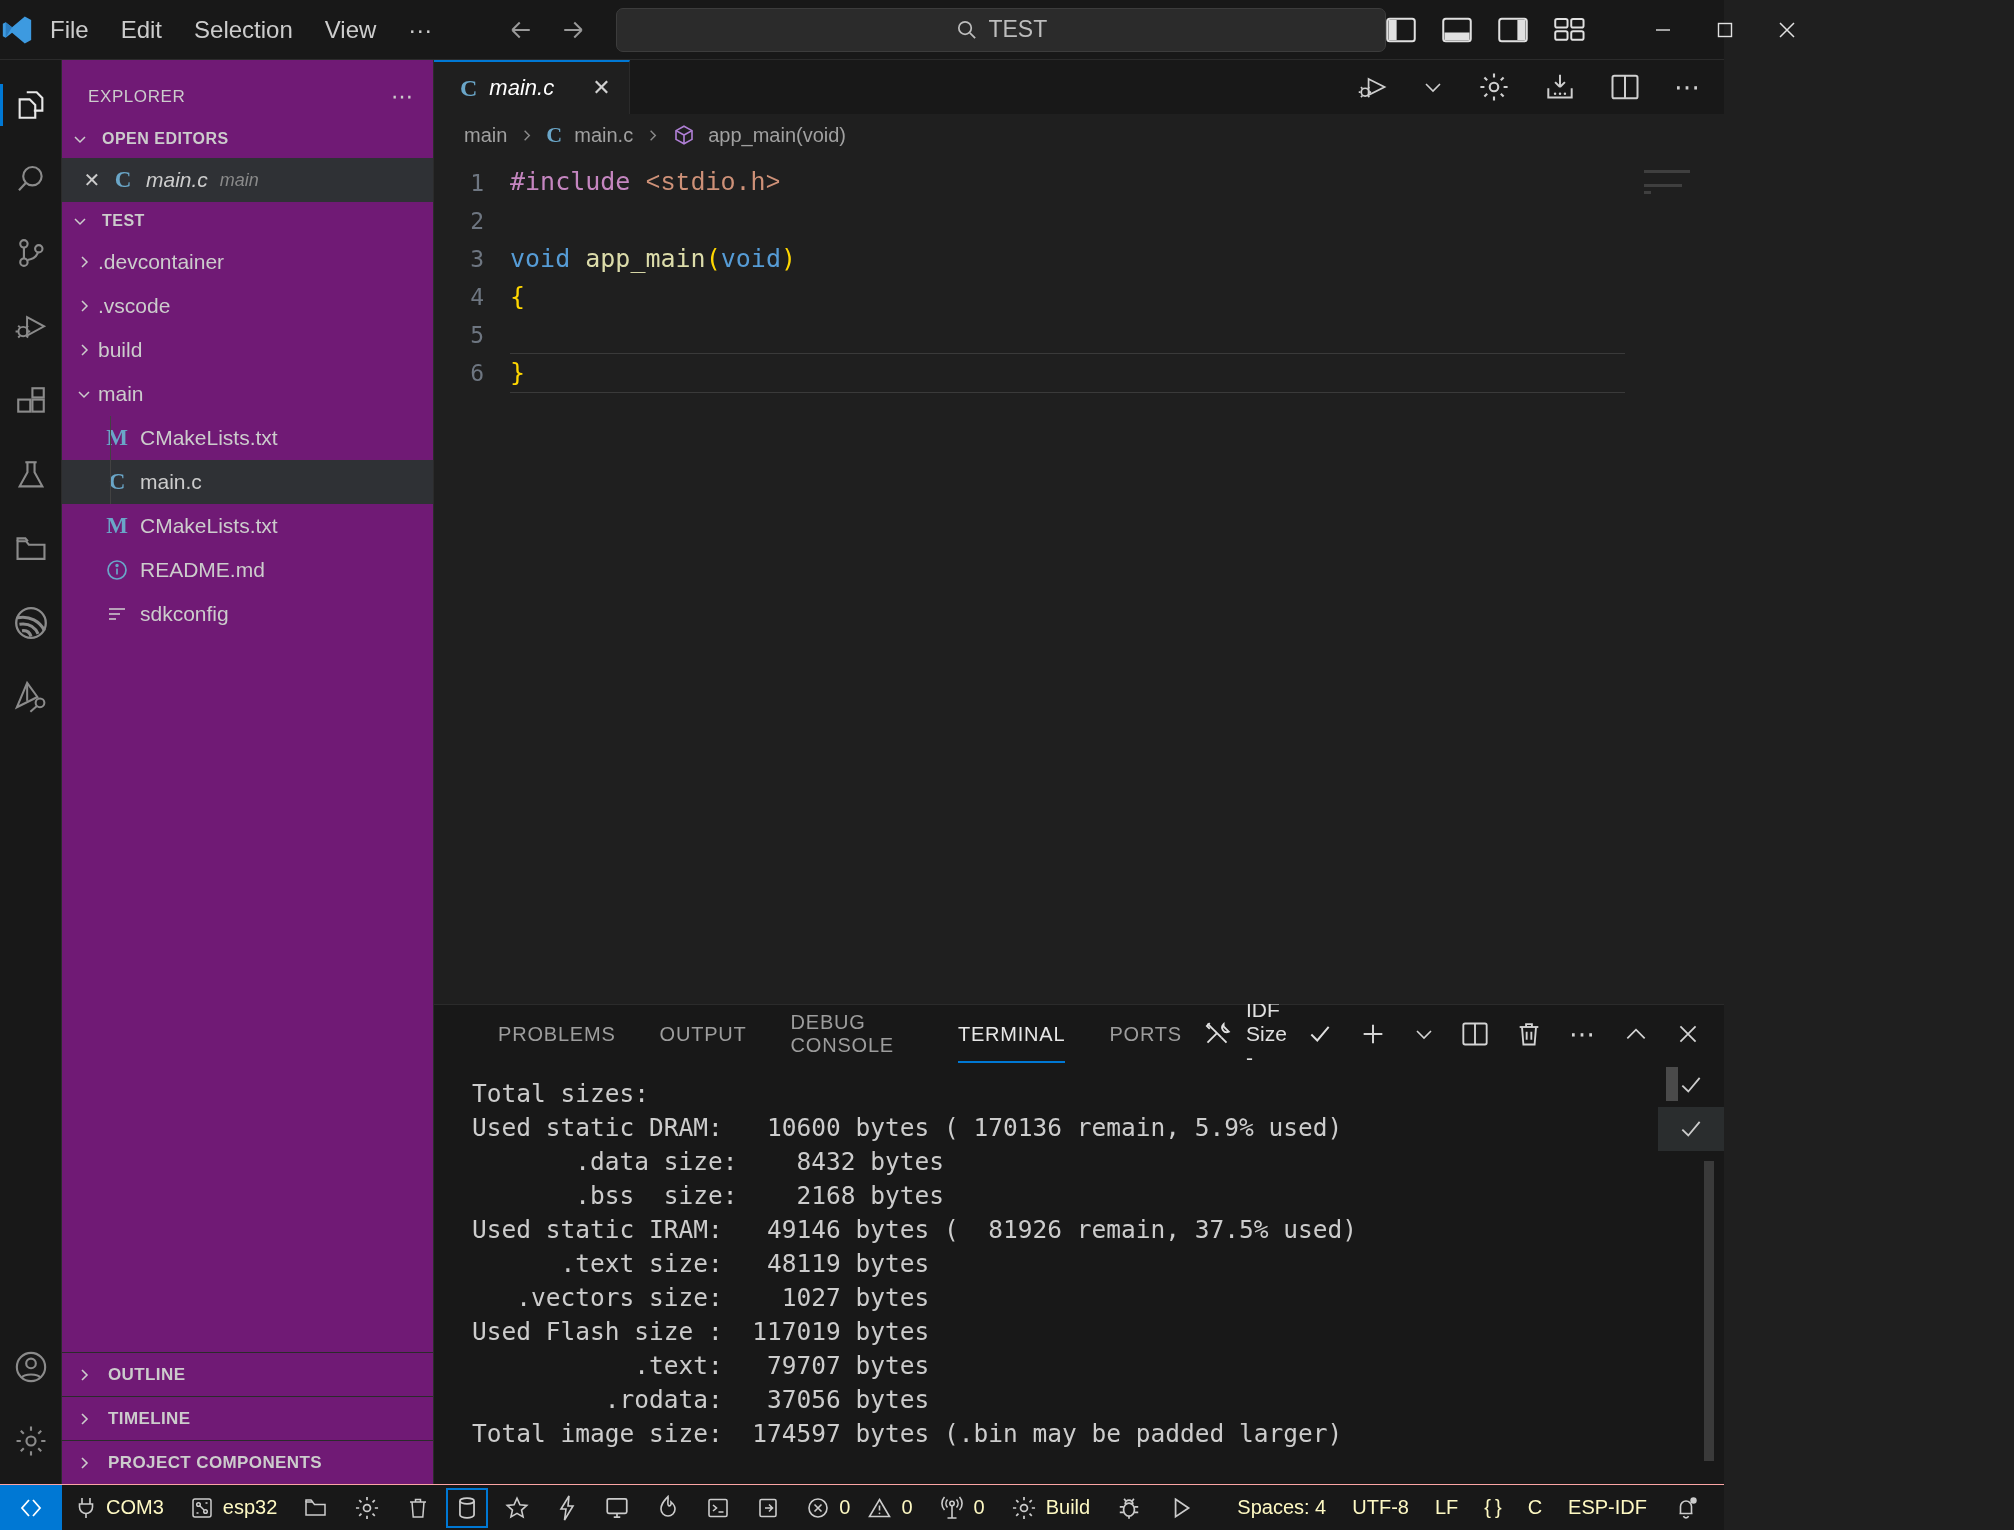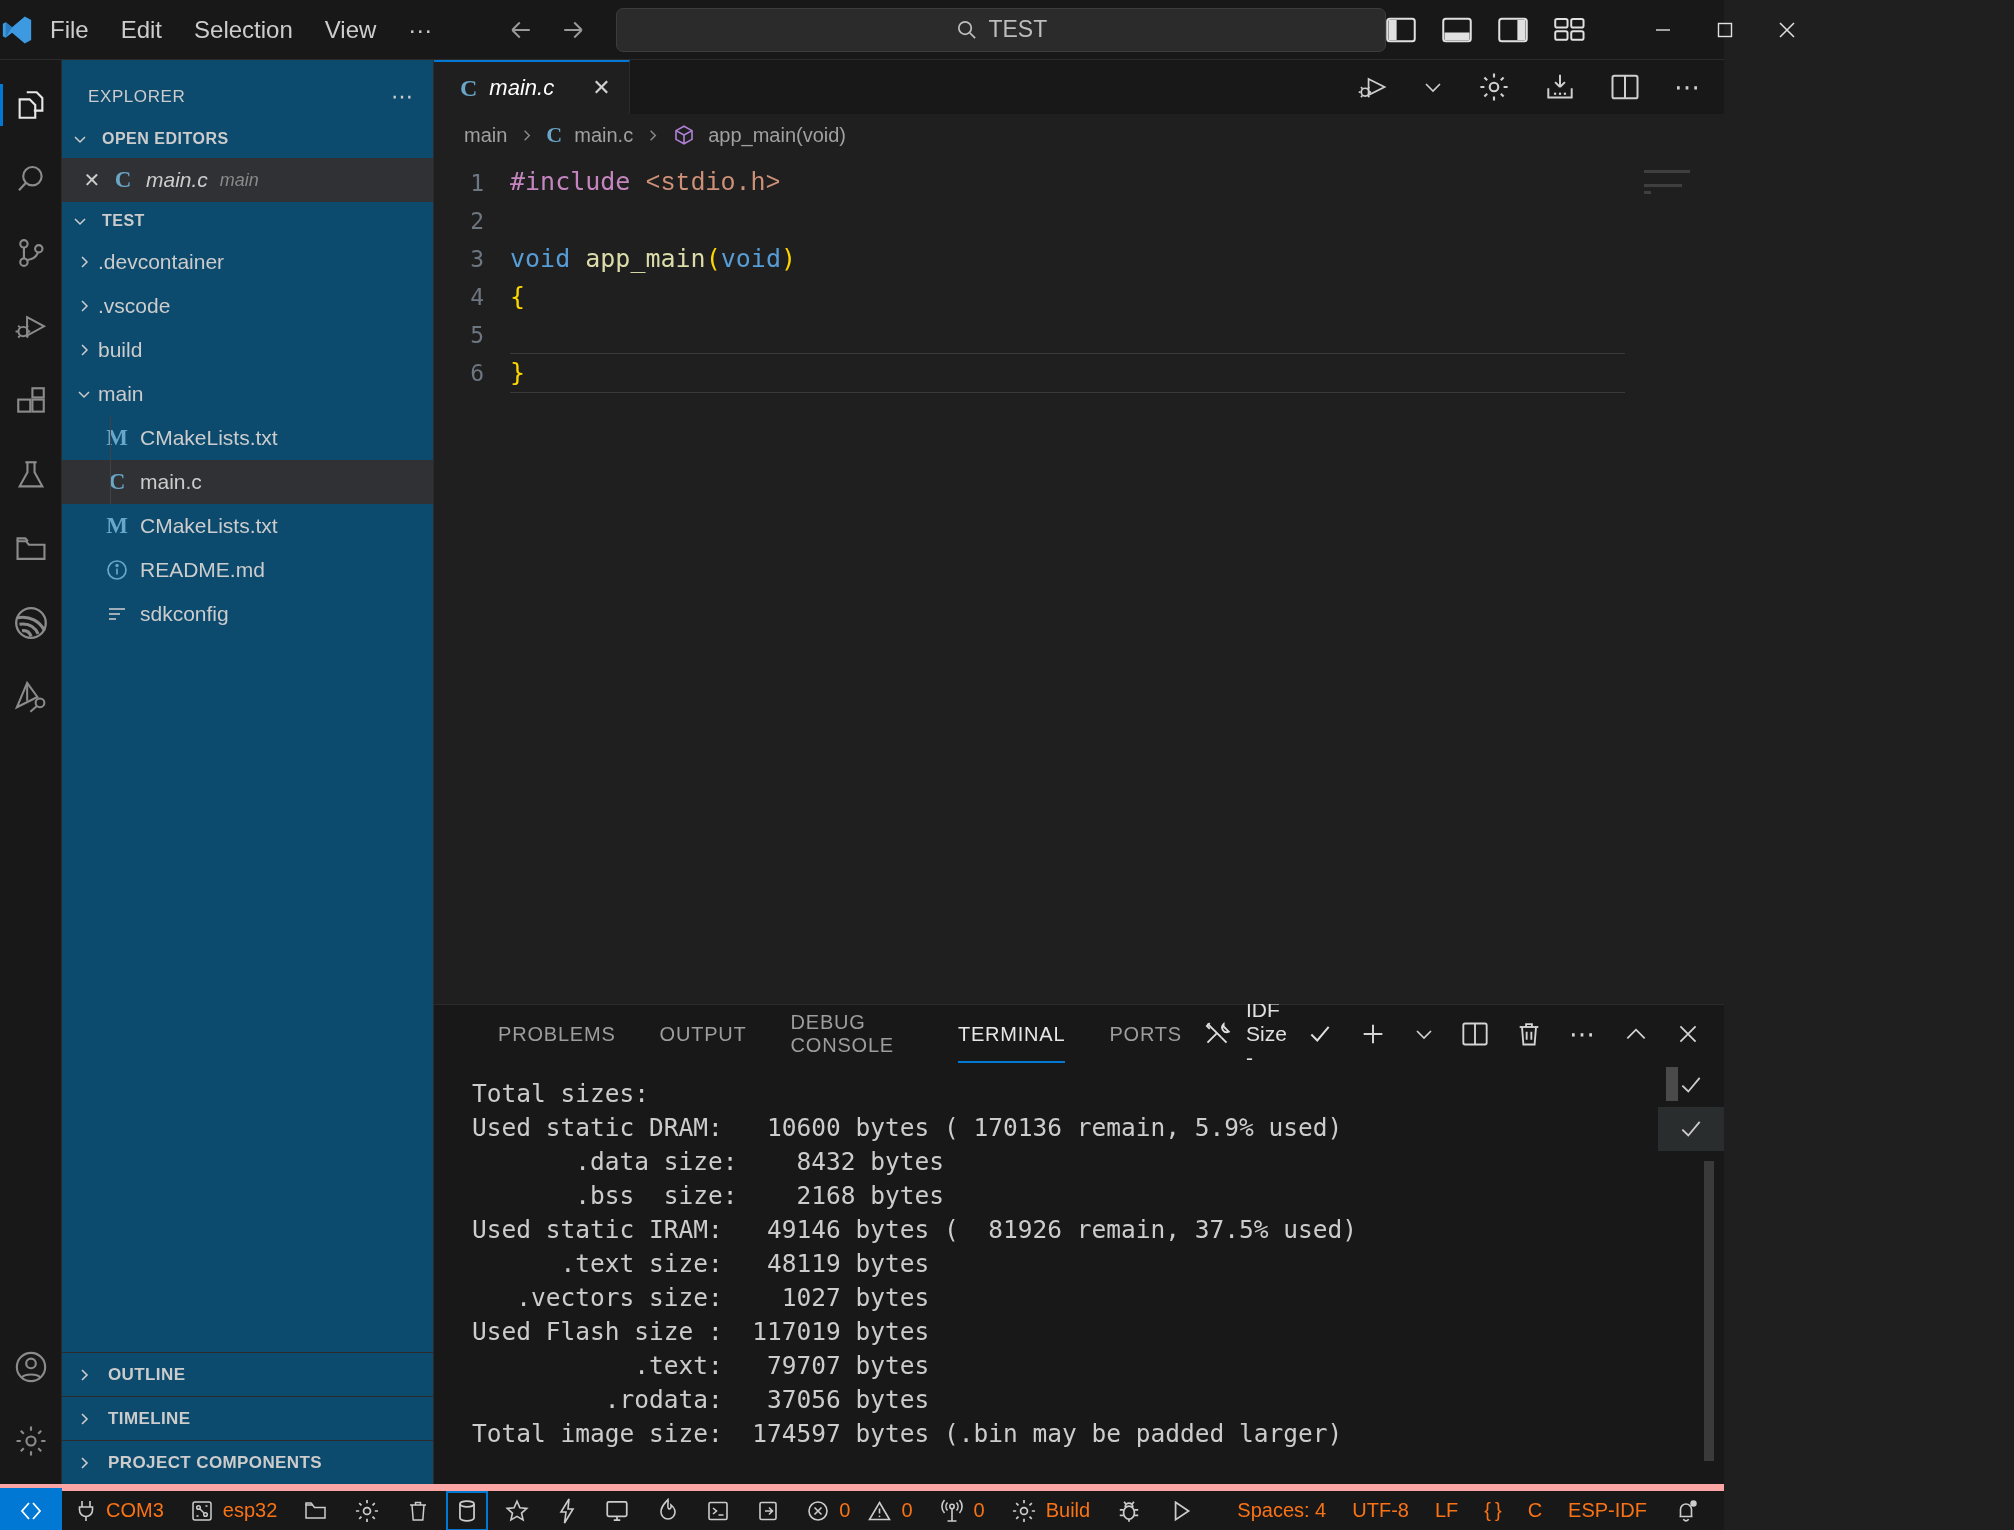--- a/index.html
+++ b/index.html
@@ -49,21 +49,21 @@
     color: #8b8b8b; position: relative; margin-bottom: 12px;
   }
   .act.active { color: #e7e7e7; }
   .act.active::before {
     content: ""; position: absolute; left: 0; top: 10px; bottom: 10px; width: 3px; background: #0078d4;
   }
   .act-spacer { flex: 1; }
 
   
   .sidebar {
-    width: 372px; min-width: 372px; background: #0c4a6e;
+    width: 372px; min-width: 372px; background: #701a75;
     display: flex; flex-direction: column; border-right: 1px solid #2b2b2b; justify-content: flex-end;
   }
   .sb-header {
     height: 46px; display: flex; align-items: center; justify-content: space-between;
     padding: 0 18px 0 26px; font-size: 17px; letter-spacing: 0.6px; color: #cccccc;
     margin-top: 14px;
   }
   .sb-dots { color: #cccccc; font-size: 22px; letter-spacing: 2px; }
   .section-head {
     height: 38px; display: flex; align-items: center; gap: 8px; padding-left: 10px;
@@ -152,21 +152,21 @@
   }
   .term-thumb { position: absolute; right: 46px; top: 4px; width: 12px; height: 34px; background: #4a4a4a; }
   .term-thumb2 { position: absolute; right: 10px; top: 98px; width: 10px; height: 300px; background: #3a3a3a; }
   .term-marks { position: absolute; right: 0; top: 0; width: 66px; }
   .term-mark { height: 44px; display: flex; align-items: center; justify-content: center; color: #cccccc; font-size: 26px; }
   .term-mark.hl { background: #2a2d2e; }
 
   
   .statusbar {
     height: 46px; min-height: 46px; background: #181818; display: flex; align-items: center;
-    border-top: 7px solid #fca5a5; font-size: 20px; color: #f97316;
+    border-top: 1px solid #fca5a5; font-size: 20px; color: #fef9c3;
   }
   .sb-remote {
     background: #0078d4; color: #fff; height: 46px; width: 62px;
     display: flex; align-items: center; justify-content: center;
   }
   .sb-item { display: flex; align-items: center; gap: 9px; padding: 0 13px; height: 46px; }
   .sb-item.boxed { outline: 2px solid #0078d4; outline-offset: -5px; }
   .sb-right { margin-left: auto; display: flex; align-items: center; padding-right: 12px; }
   svg { display: block; }
 </style>

